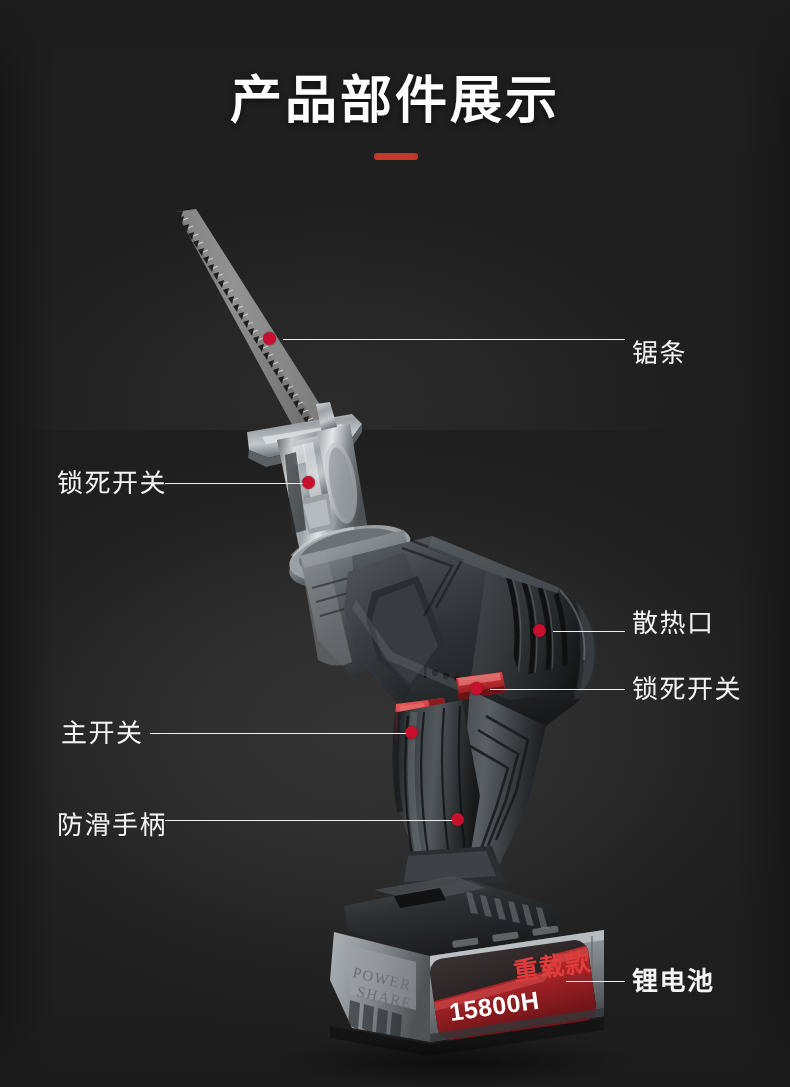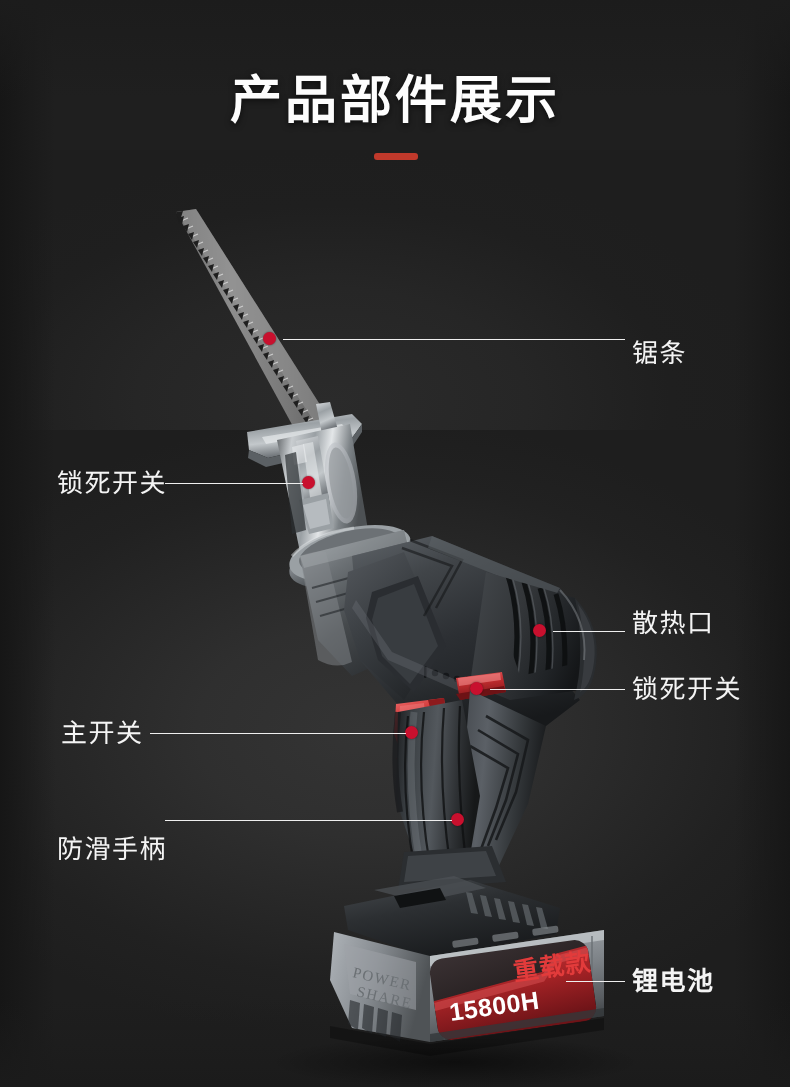--- a/index.html
+++ b/index.html
@@ -508,18 +508,18 @@
   <div class="dot" style="left:470px;top:682px;"></div>
   <div class="leader" style="left:490px;top:689px;width:135px;"></div>
   <div class="callout-label" style="left:632px;top:676px;">锁死开关</div>
 
   <div class="dot" style="left:405px;top:726px;"></div>
   <div class="leader" style="left:150px;top:733px;width:256px;"></div>
   <div class="callout-label" style="left:61px;top:720px;">主开关</div>
 
   <div class="dot" style="left:451px;top:813px;"></div>
   <div class="leader" style="left:165px;top:820px;width:287px;"></div>
-  <div class="callout-label" style="left:57px;top:836px;text-align:right;">防滑手柄</div>
+  <div class="callout-label" style="left:57px;top:812px;text-align:right;">防滑手柄</div>
 
   <div class="leader" style="left:566px;top:981px;width:59px;"></div>
   <div class="callout-label" style="left:632px;top:968px;font-weight:bold;">锂电池</div>
 
 </div>
 
 </body></html>

